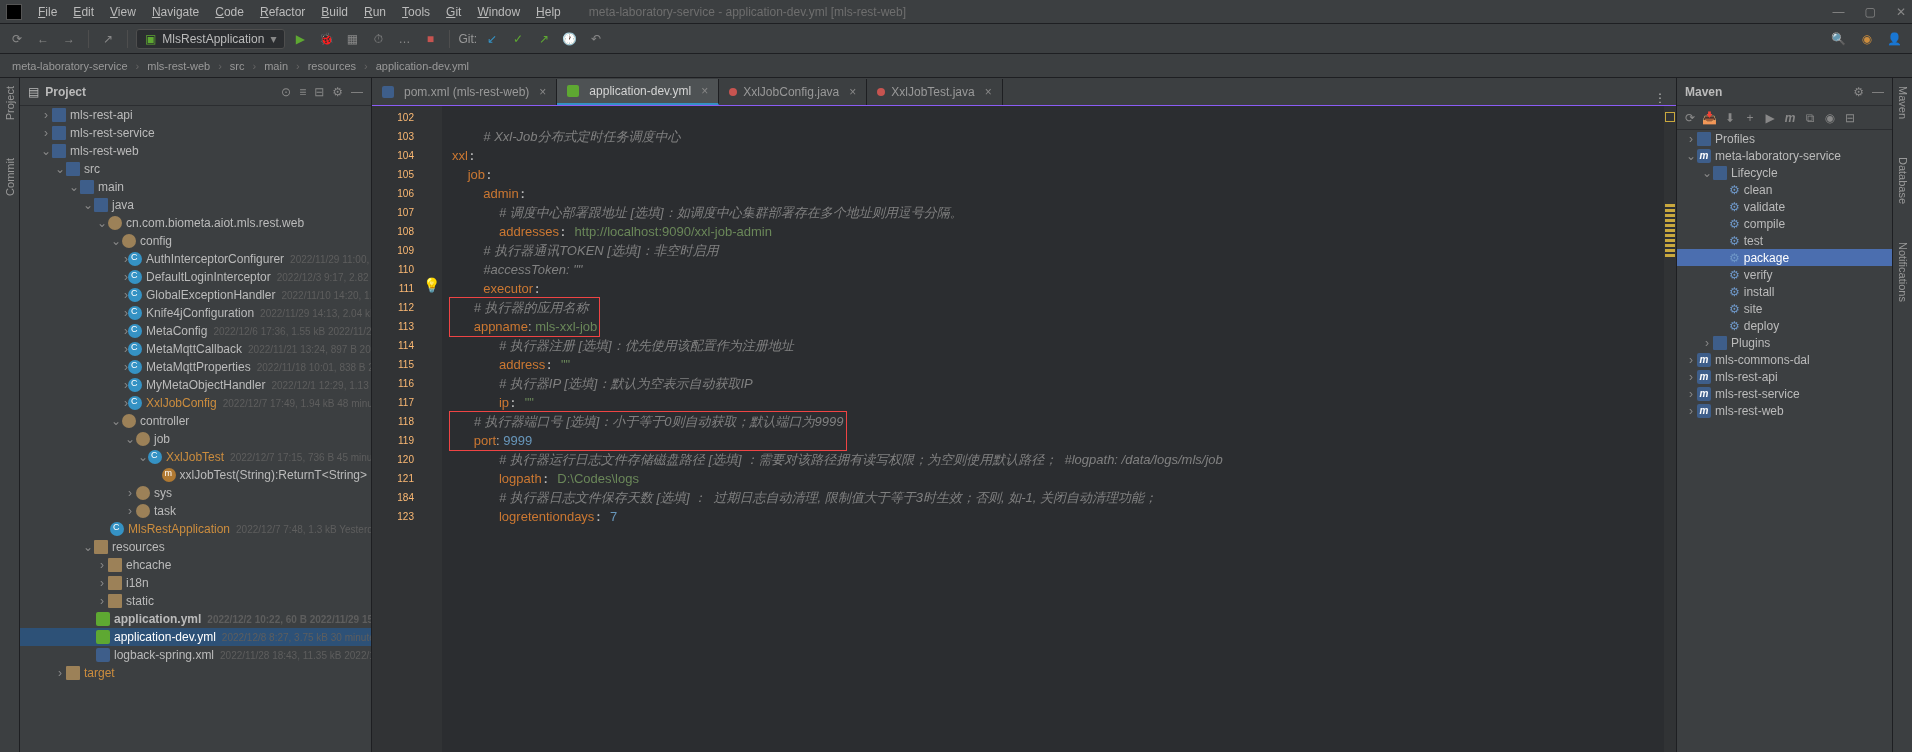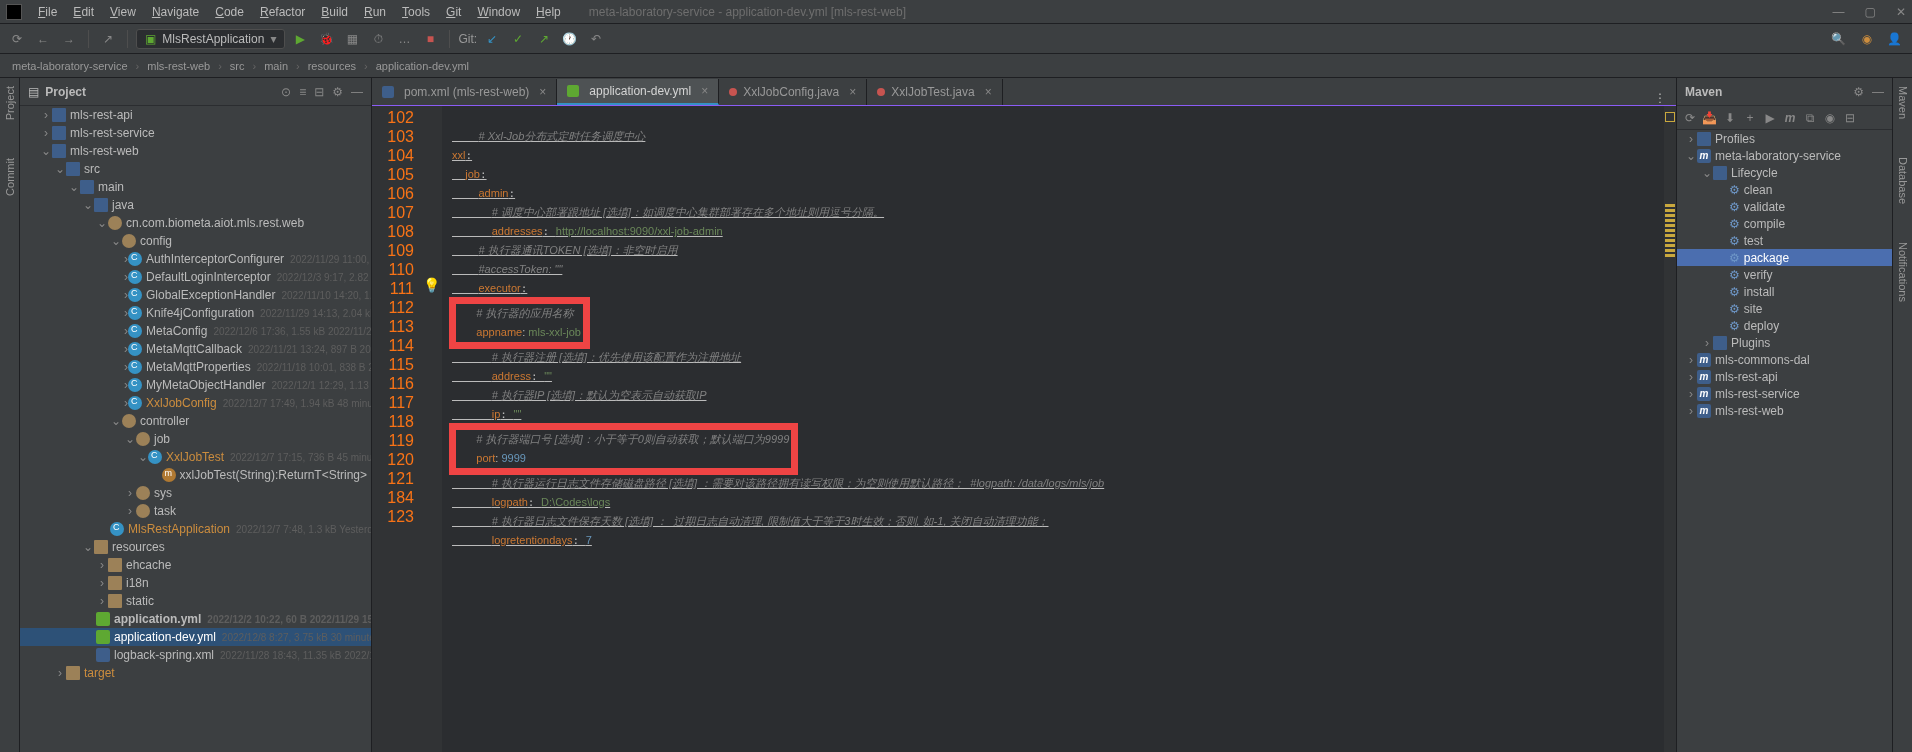--- a/index.html
+++ b/index.html
@@ -47,28 +47,28 @@
 .ic-xml-m { background:#3e5e8a; border-radius:2px; }
 .tree-row .meta { color:#5e5e5e; font-size:10px; margin-left:6px; }
 .tree-row .name-hl { color:#cc8d3e; }
 .editor-area { flex:1; display:flex; flex-direction:column; background:#2b2d30; }
 .tabs { height:28px; display:flex; align-items:flex-end; border-bottom:1px solid #8b5cf6; background:#3c3f41; }
 .tab { height:26px; padding:0 10px; display:flex; align-items:center; gap:6px; color:#999; cursor:pointer; border-right:1px solid #1e1f22; }
 .tab.active { background:#4e5254; color:#d4d4d4; border-bottom:2px solid #3592c4; }
 .tab .close { color:#888; margin-left:4px; }
 .tab .dot { width:8px; height:8px; border-radius:4px; }
 .editor-body { flex:1; display:flex; overflow:hidden; position:relative; }
-.gutter { width:50px; background:#313335; text-align:right; padding:2px 8px 2px 0; color:#f97316; font-family:Consolas,monospace; font-size:16px; line-height:19px; }
+.gutter { width:50px; background:#313335; text-align:right; padding:2px 8px 2px 0; color:#fdba74; font-family:Consolas,monospace; font-size:10px; line-height:19px; }
 .gutter-icons { width:20px; background:#313335; }
-.code { flex:1; font-family:Consolas,monospace; font-size:11px; line-height:19px; padding:2px 0 2px 10px; white-space:pre; overflow:auto;text-decoration:underline; }
+.code { flex:1; font-family:Consolas,monospace; font-size:13px; line-height:19px; padding:2px 0 2px 10px; white-space:pre; overflow:auto; }
 .cm { color:#808080; font-style:italic; }
 .key { color:#cc7832; }
 .str { color:#6a8759; }
 .num { color:#6897bb; }
-.hl-box { border:7px solid #ef4444; display:inline-block; padding:0 2px; margin:-1px -3px; }
+.hl-box { border:1px solid #ef4444; display:inline-block; padding:0 2px; margin:-1px -3px; }
 .err-stripe { width:12px; background:#313335; }
 .err-stripe .warn { width:10px; height:3px; background:#c9a83e; margin:2px auto; }
 .maven-panel { width:216px; background:#3c3f41; border-left:1px solid #1e1f22; display:flex; flex-direction:column; }
 .mv-toolbar { height:24px; display:flex; align-items:center; gap:6px; padding:0 6px; border-bottom:1px solid #2b2d30; }
 .mv-toolbar .ic-small { width:14px; height:14px; color:#888; display:flex; align-items:center; justify-content:center; cursor:pointer; }
 .mv-tree { flex:1; overflow:auto; font-size:12px; }
 .mv-row { display:flex; align-items:center; height:17px; padding-left:4px; cursor:pointer; }
 .mv-row.selected { background:#4b6eaf; color:#fff; }
 </style>
 </head>

